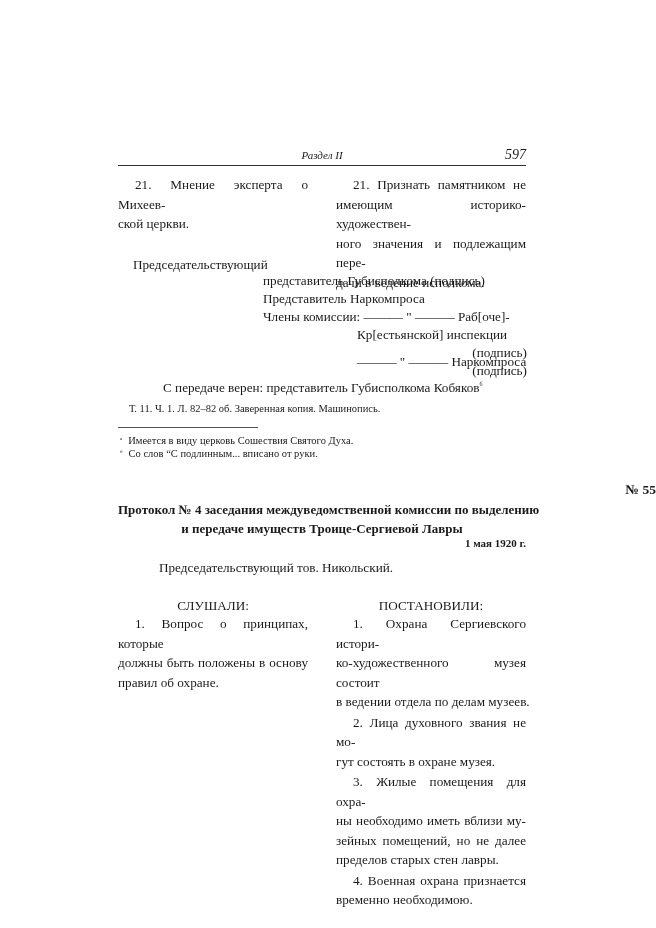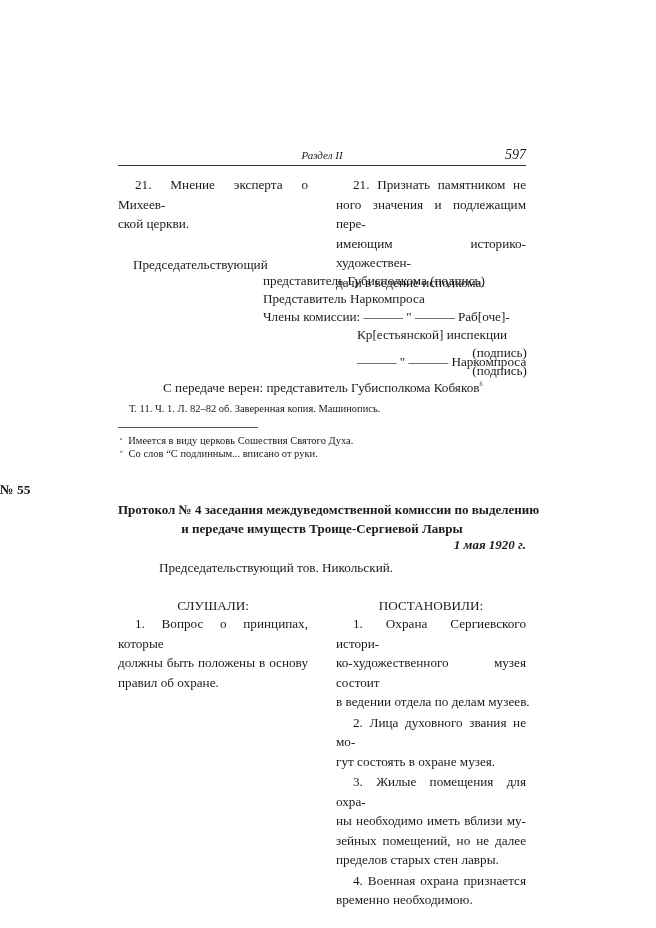--- a/index.html
+++ b/index.html
@@ -43,41 +43,41 @@
     .sig { font-size: 13.2px; line-height: 18px; }
     sup { font-size: 6px; vertical-align: 6px; line-height: 0; }
 
     .archive { font-size: 10.5px; }
     .fn-rule { position: absolute; left: 118px; top: 427px; width: 140px; height: 1px; background: #555; }
     .fn { font-size: 10.5px; line-height: 13px; }
     .fn .mark { font-size: 5px; vertical-align: 4px; margin-right: 6px; }
 
     .docnum { font-weight: bold; font-size: 13.5px; }
     .doctitle { font-weight: bold; font-size: 13px; line-height: 19px; text-align: center; }
-    .docdate { font-weight: bold; font-size: 13px; font-style: italic; }
+    .docdate { font-weight: bold; font-size: 11px; }
 
     .colhead { font-size: 13.2px; text-align: center; }
   </style>
 </head>
 <body>
 
 <div class="run-head">
   <span class="section">Раздел II</span>
   <span class="page-num">597</span>
 </div>
 <div class="head-rule"></div>
 
 <div class="col-left body-text" style="top:175px;">
   <span class="jline" style="text-indent:17px;">21. Мнение эксперта о Михеев-</span>
   <span class="line">ской церкви.</span>
 </div>
 <div class="col-right body-text" style="top:175px;">
   <span class="jline" style="text-indent:17px;">21. Признать памятником не</span>
+  <span class="jline">имеющим историко-художествен-</span>
   <span class="jline">ного значения и подлежащим пере-</span>
-  <span class="jline">имеющим историко-художествен-</span>
   <span class="line">дачи в ведение исполкома.</span>
 </div>
 
 <div class="abs sig" style="left:133px; top:256px;">Председательствующий</div>
 <div class="abs sig" style="left:263px; top:272px;">представитель Губисполкома (подпись)</div>
 <div class="abs sig" style="left:263px; top:290px;">Представитель Наркомпроса</div>
 <div class="abs sig" style="left:263px; top:308px;">Члены комиссии: ——— " ——— Раб[оче]-</div>
 <div class="abs sig" style="left:357px; top:326px;">Кр[естьянской] инспекции</div>
 <div class="abs sig" style="right:129px; top:344px;">(подпись)</div>
 <div class="abs sig" style="left:357px; top:344px; top:353px;">——— " ——— Наркомпроса</div>
@@ -89,21 +89,21 @@
 <div class="abs archive" style="left:118px; top:403px;margin-left:11px;">Т. 11. Ч. 1. Л. 82–82 об. Заверенная копия. Машинопись.</div>
 
 <div class="fn-rule"></div>
 <div class="abs fn" style="left:120px; top:432px;">
   <span class="mark">а</span><span>Имеется в виду церковь Сошествия Святого Духа.</span>
 </div>
 <div class="abs fn" style="left:120px; top:445px;">
   <span class="mark">б</span><span>Со слов “С подлинным... вписано от руки.</span>
 </div>
 
-<div class="abs docnum" style="left:0; width:656px; text-align:left; top:482px;">№ 55</div>
+<div class="abs docnum" style="left:0; width:656px; text-align:right; top:482px;">№ 55</div>
 <div class="abs doctitle" style="left:118px; width:408px; top:500px;">
   <span class="line">Протокол № 4 заседания междуведомственной комиссии по выделению</span>
   <span class="line">и передаче имуществ Троице-Сергиевой Лавры</span>
 </div>
 <div class="abs docdate" style="right:130px; top:537px;">1 мая 1920 г.</div>
 
 <div class="abs body-text" style="left:159px; top:558px;">
   <span class="line">Председательствующий тов. Никольский.</span>
 </div>
 

